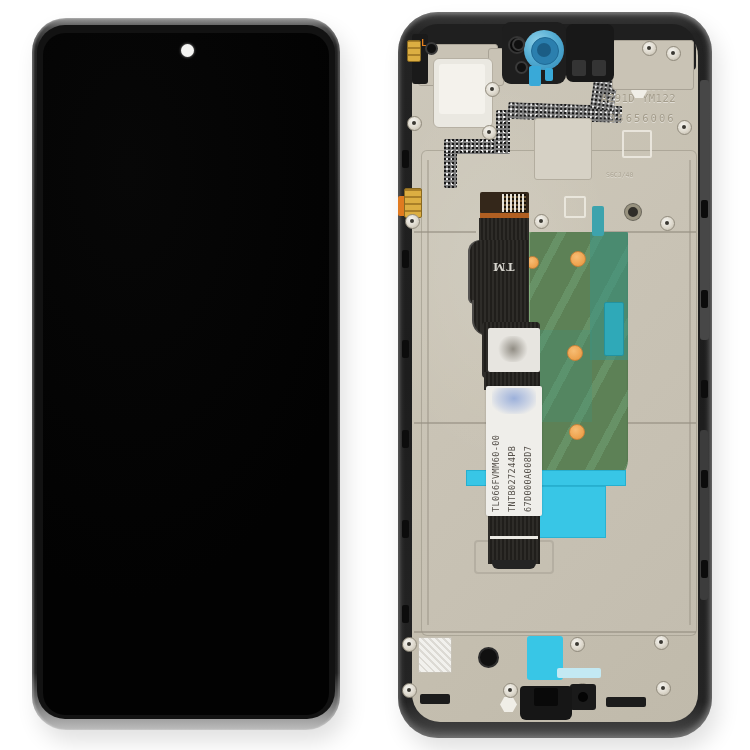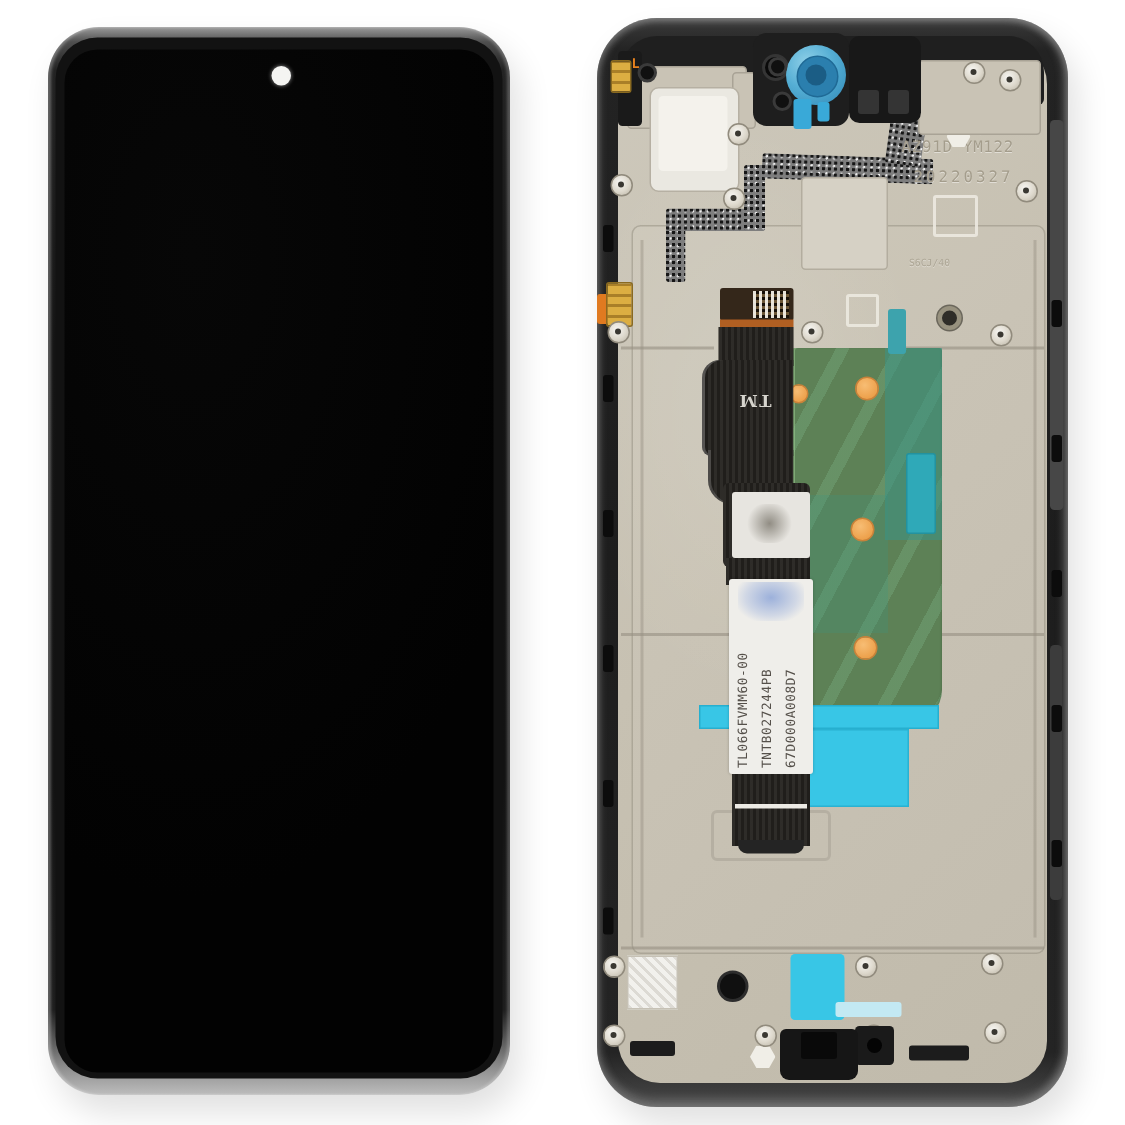--- a/index.html
+++ b/index.html
@@ -149,21 +149,21 @@
   <div class="abs vseam" style="left:689px;top:160px;height:465px;"></div>
 
   <div class="abs speckle" style="left:444px;top:142px;width:13px;height:46px;"></div>
   <div class="abs speckle" style="left:444px;top:139px;width:66px;height:15px;"></div>
   <div class="abs speckle" style="left:496px;top:110px;width:14px;height:44px;"></div>
   <div class="abs speckle" style="left:508px;top:104px;width:114px;height:17px;transform:rotate(2deg);"></div>
   <div class="abs speckle" style="left:592px;top:76px;width:24px;height:34px;transform:rotate(8deg);"></div>
 
   <div class="abs engrave" style="left:640px;top:82px;font-size:9px;opacity:.5;">Y16Y1</div>
   <div class="abs engrave" style="left:601px;top:92px;font-size:10.5px;letter-spacing:.5px;">AZ91D YM122</div>
-  <div class="abs engrave" style="left:609px;top:112px;font-size:10.5px;letter-spacing:2px;">20220327</div>
+  <div class="abs engrave" style="left:609px;top:112px;font-size:10.5px;letter-spacing:2px;">35656006</div>
   <div class="abs engrave" style="left:606px;top:171px;font-size:6.5px;opacity:.8;">S6CJ/40</div>
 
   <div class="abs light-square" style="left:534px;top:118px;width:56px;height:60px;"></div>
   <div class="abs sq-outline" style="left:622px;top:130px;width:26px;height:24px;"></div>
   <div class="abs sq-outline" style="left:564px;top:196px;width:18px;height:18px;"></div>
   <div class="abs hexagon" style="left:631px;top:84px;width:16px;height:14px;"></div>
   <div class="abs hexagon" style="left:500px;top:697px;width:17px;height:15px;"></div>
   <div class="abs round-hole" style="left:625px;top:204px;width:10px;height:10px;"></div>
 
   <div class="abs topband"></div>

